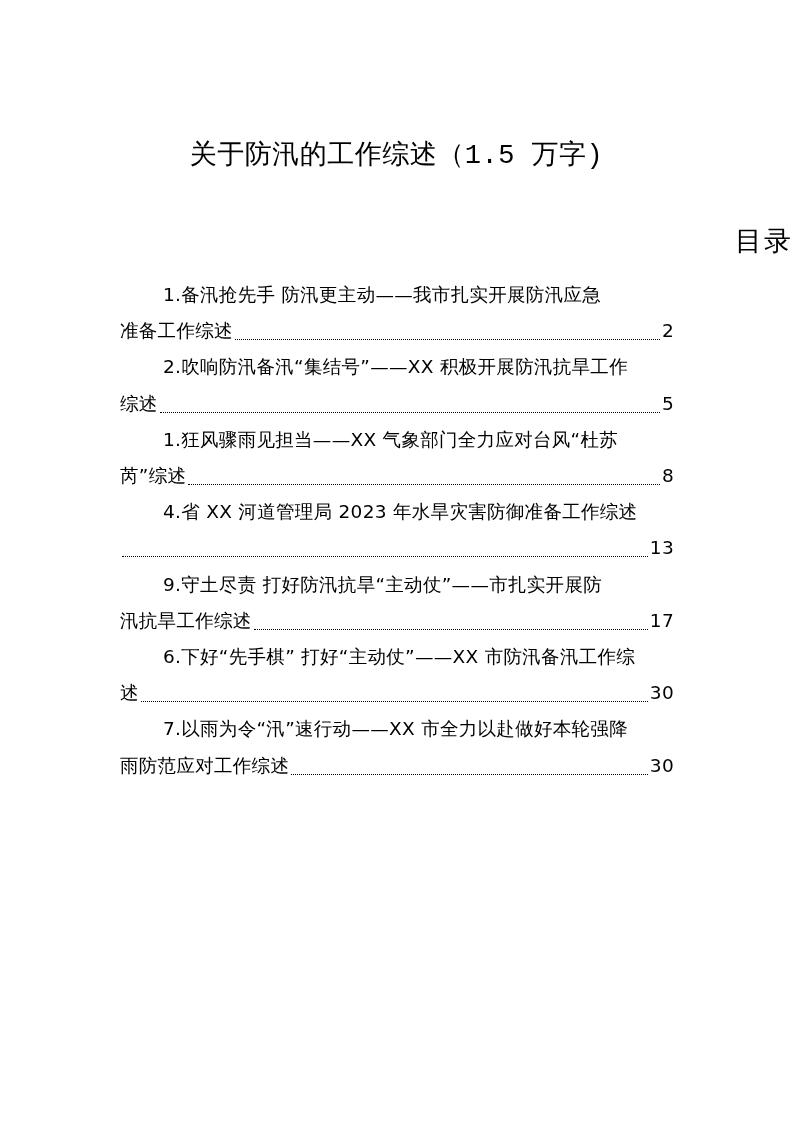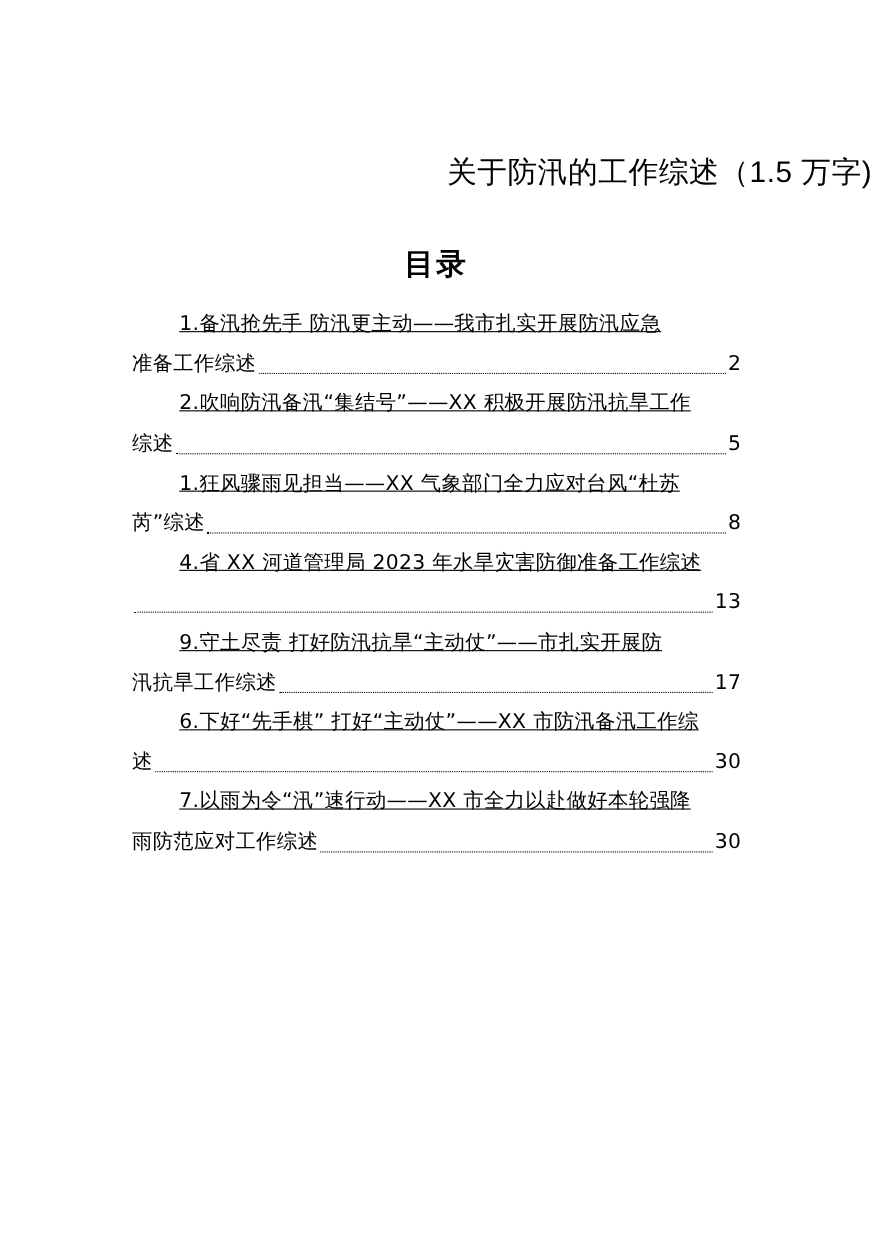--- a/index.html
+++ b/index.html
@@ -19,39 +19,39 @@
       left: 0; top: 0;
       width: 793px;
       height: 1122px;
       background: #ffffff;
     }
     .doc-title {
       position: absolute;
       top: 136px;
       left: 0;
       width: 793px;
-      text-align: right;
-      font-family: Liberation Sans, sans-serif;
+      text-align: center;
+      font-family: Liberation Mono, monospace;
       font-size: 27px;
       line-height: 40px;
       letter-spacing: 0.5px;
       font-weight: normal;
       margin: 0;
     }
     .toc-heading {
       position: absolute;
       top: 221px;
       left: 0;
       width: 793px;
-      text-align: center;
+      text-align: right;
       font-family: "DejaVu Serif", "Liberation Serif", serif;
       font-size: 27px;
       line-height: 40px;
       letter-spacing: 2px;
-      font-weight: bold;
+      font-weight: normal;
       margin: 0;
     }
     .toc {
       position: absolute;
       top: 277px;
       left: 120px;
       width: 554px;
       font-family: "DejaVu Sans", "Liberation Sans", sans-serif;
       font-size: 18.5px;
       line-height: 36.2px;
@@ -61,21 +61,20 @@
       display: block;
       text-decoration: none;
       color: #000000;
       cursor: pointer;
     }
     .toc-line1 {
       display: block;
       white-space: nowrap;
       padding-left: 43px;
       overflow: hidden;
-      text-decoration: underline;
     }
     .toc-line2 {
       display: flex;
       align-items: flex-start;
       white-space: nowrap;
     }
     .toc-line2 .tail {
       flex: 0 0 auto;
     }
     .toc-line2 .leader {

